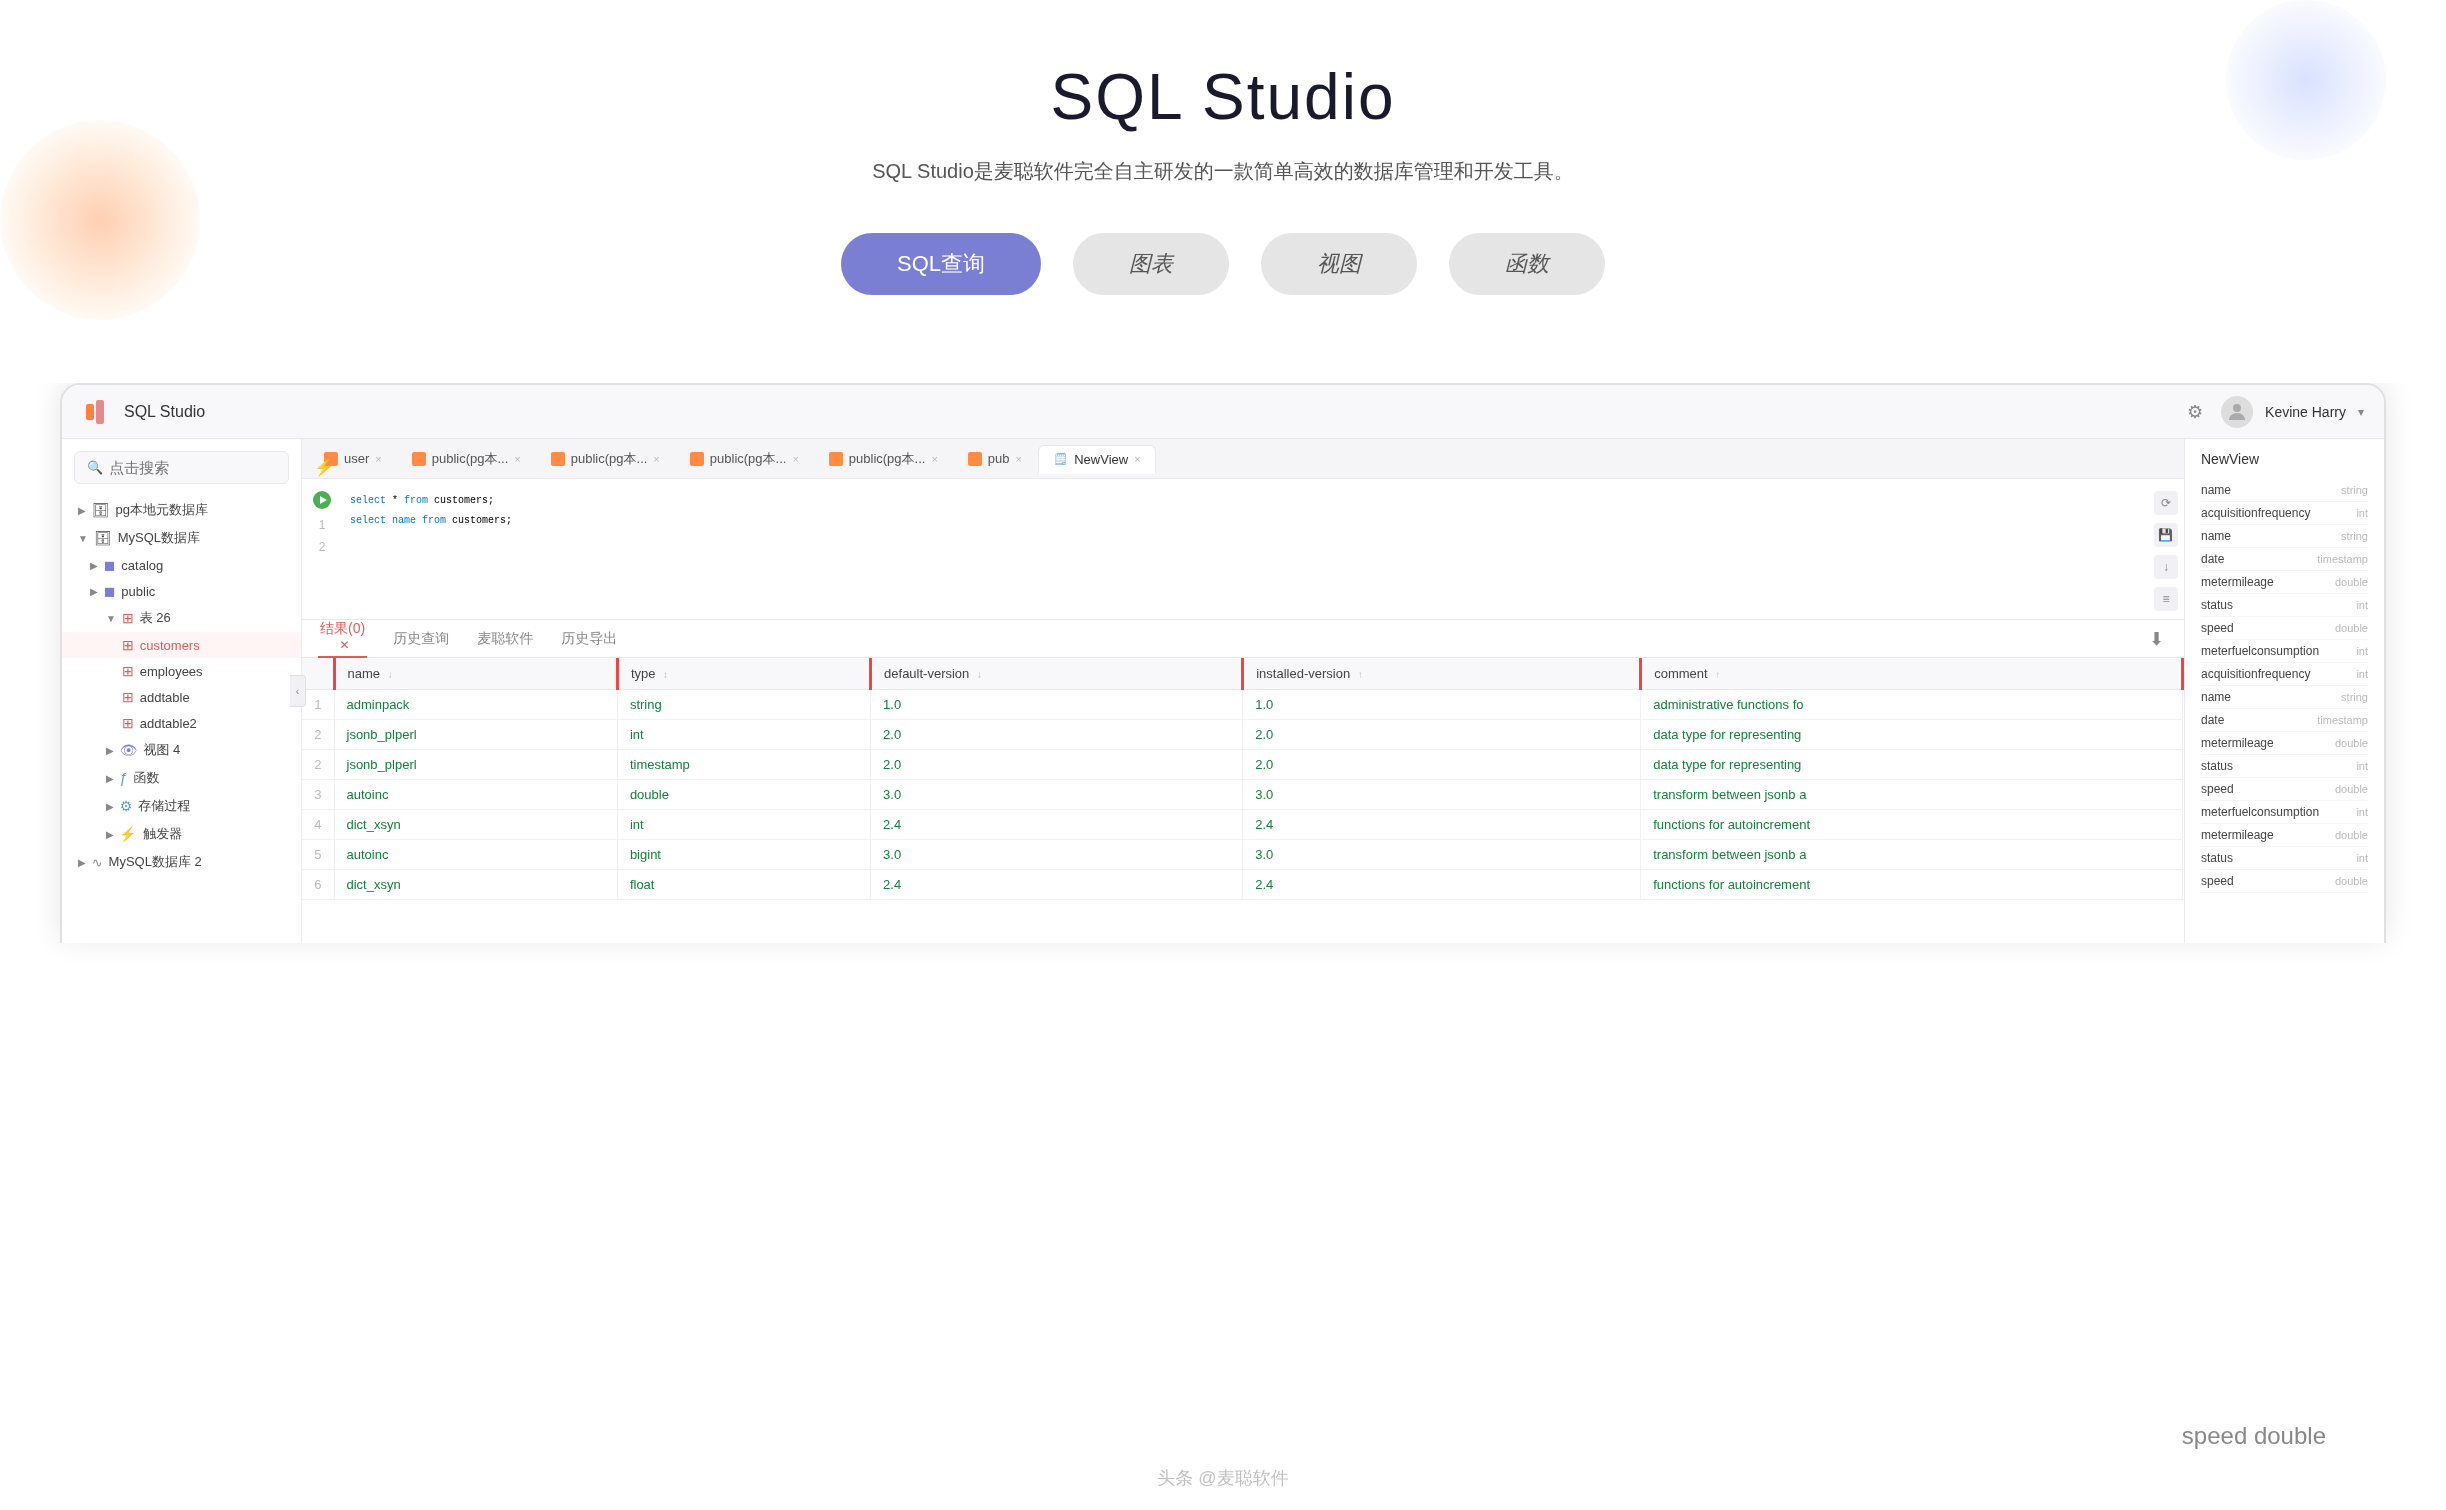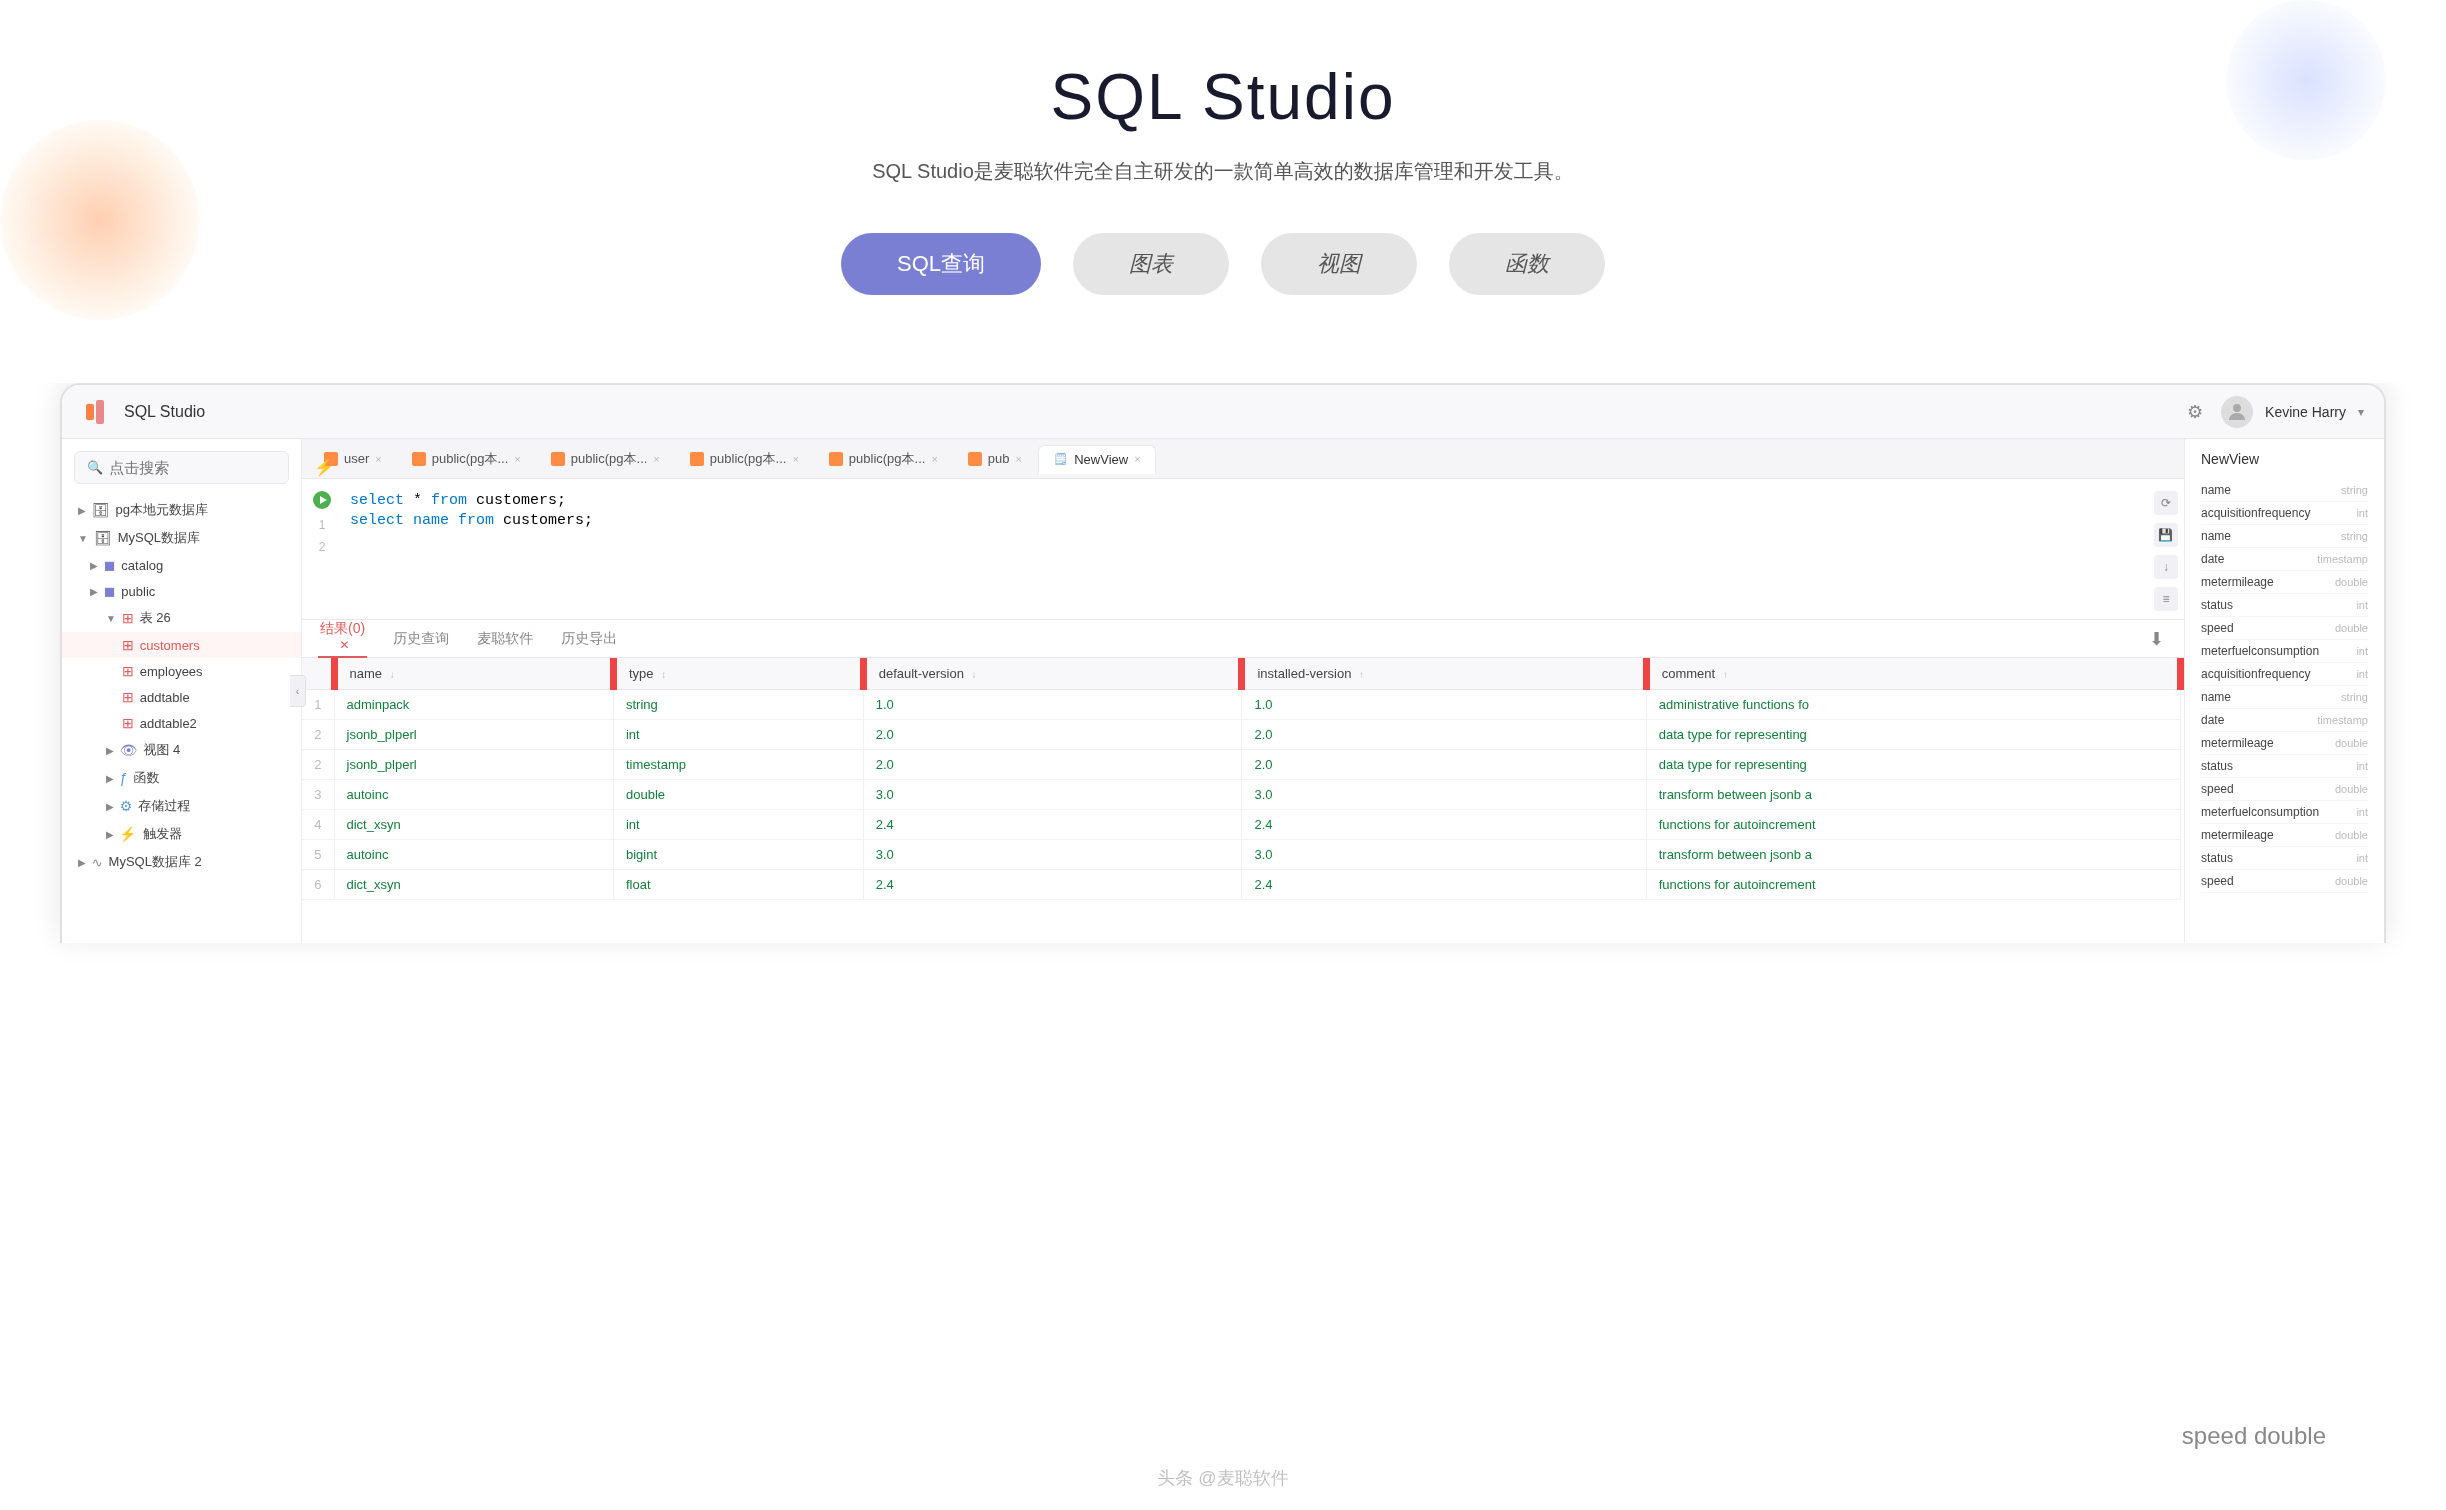--- a/index.html
+++ b/index.html
@@ -335,21 +335,21 @@
     }
     .line-num {
       font-size: 12px;
       color: #bbb;
       line-height: 20px;
     }
     .editor-content {
       flex: 1;
       padding: 4px 8px;
       font-family: 'Courier New', monospace;
-      font-size: 15px;
+      font-size: 10px;
     }
     .editor-line {
       line-height: 20px;
       white-space: pre;
     }
     .kw { color: #0077cc; }
     .editor-tools {
       width: 36px;
       display: flex;
       flex-direction: column;
@@ -423,21 +423,21 @@
     }
     thead tr {
       background: #f8f8fa;
       border-bottom: 1px solid #e8e8ec;
     }
     thead th {
       padding: 8px 12px;
       text-align: left;
       font-weight: 500;
       color: #444;
-      border-right: 7px solid #ef4444;
+      border-right: 3px solid #ef4444;
       white-space: nowrap;
     }
     thead th .sort-icon {
       color: #bbb;
       font-size: 10px;
       margin-left: 4px;
     }
     tbody tr {
       border-bottom: 1px solid #f0f0f5;
     }

